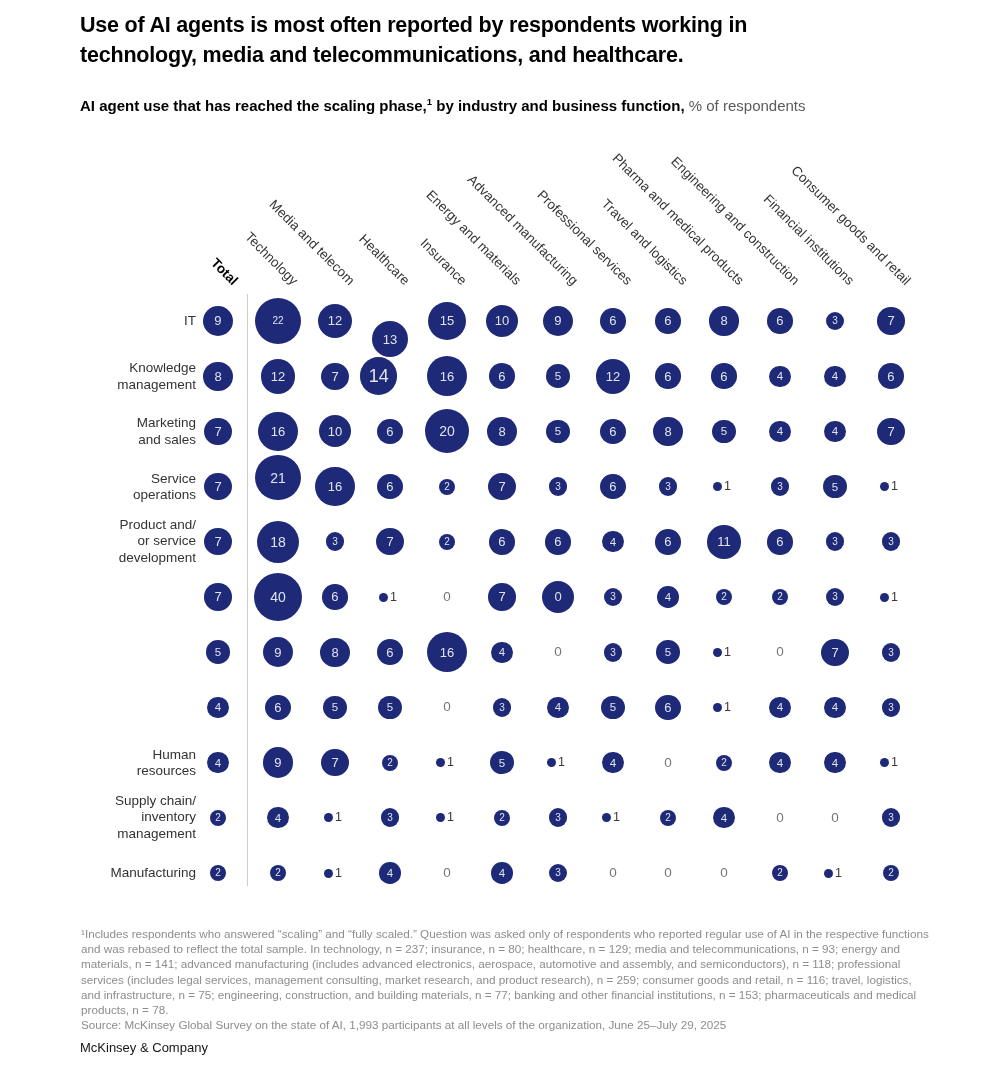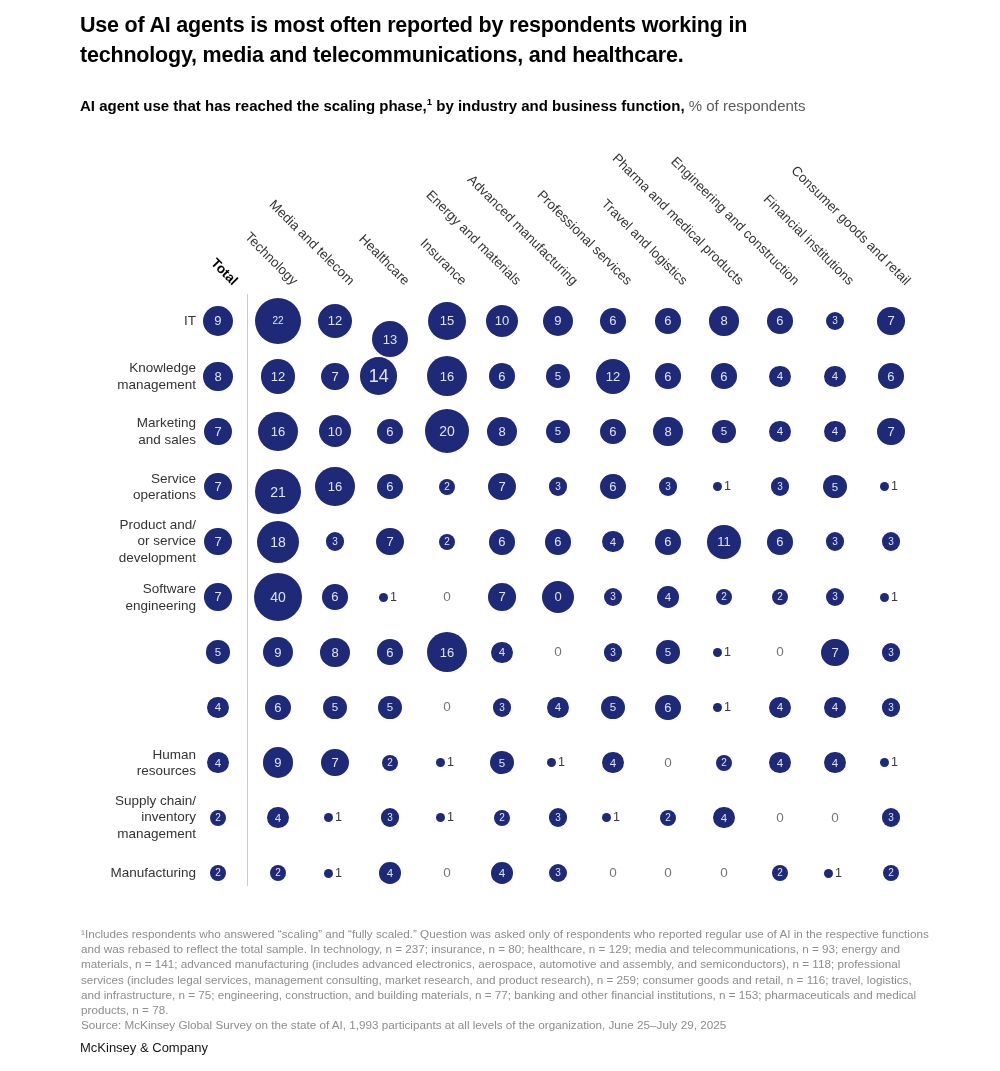--- a/index.html
+++ b/index.html
@@ -110,21 +110,21 @@
       <div class="bubble" style="left: 546.214px; top: 419.614px; width: 23.5718px; height: 23.5718px; font-size: 11.5px;">5</div>
       <div class="bubble" style="left: 600.232px; top: 418.632px; width: 25.5353px; height: 25.5353px; font-size: 13px;">6</div>
       <div class="bubble" style="left: 653.489px; top: 416.889px; width: 29.0215px; height: 29.0215px; font-size: 13px;">8</div>
       <div class="bubble" style="left: 712.214px; top: 419.614px; width: 23.5718px; height: 23.5718px; font-size: 11.5px;">5</div>
       <div class="bubble" style="left: 769.3px; top: 420.7px; width: 21.4px; height: 21.4px; font-size: 11.5px;">4</div>
       <div class="bubble" style="left: 824.3px; top: 420.7px; width: 21.4px; height: 21.4px; font-size: 11.5px;">4</div>
       <div class="bubble" style="left: 877.33px; top: 417.73px; width: 27.3409px; height: 27.3409px; font-size: 13px;">7</div>
       <div class="row-label" style="right: 804px; top: 486.6px;">Service
 operations</div>
       <div class="bubble" style="left: 204.33px; top: 472.93px; width: 27.3409px; height: 27.3409px; font-size: 13px;">7</div>
-      <div class="bubble" style="left: 255.42px; top: 469px; width: 45.1597px; height: 45.1597px; font-size: 14px;">21</div>
+      <div class="bubble" style="left: 255.42px; top: 455px; width: 45.1597px; height: 45.1597px; font-size: 14px;">21</div>
       <div class="bubble" style="left: 315.1px; top: 466.7px; width: 39.8px; height: 39.8px; font-size: 13px;">16</div>
       <div class="bubble" style="left: 377.232px; top: 473.832px; width: 25.5353px; height: 25.5353px; font-size: 13px;">6</div>
       <div class="bubble" style="left: 438.995px; top: 478.595px; width: 16.0108px; height: 16.0108px; font-size: 10px;">2</div>
       <div class="bubble" style="left: 488.33px; top: 472.93px; width: 27.3409px; height: 27.3409px; font-size: 13px;">7</div>
       <div class="bubble" style="left: 548.533px; top: 477.133px; width: 18.9349px; height: 18.9349px; font-size: 10px;">3</div>
       <div class="bubble" style="left: 600.232px; top: 473.832px; width: 25.5353px; height: 25.5353px; font-size: 13px;">6</div>
       <div class="bubble" style="left: 658.533px; top: 477.133px; width: 18.9349px; height: 18.9349px; font-size: 10px;">3</div>
       <div class="one-dot" style="left: 713px; top: 482.1px; width: 9px; height: 9px;"></div>
       <span class="one-label" style="left: 724px; top: 479.1px;">1</span>
       <div class="bubble" style="left: 770.533px; top: 477.133px; width: 18.9349px; height: 18.9349px; font-size: 10px;">3</div>
@@ -140,22 +140,20 @@
       <div class="bubble" style="left: 376.33px; top: 528.13px; width: 27.3409px; height: 27.3409px; font-size: 13px;">7</div>
       <div class="bubble" style="left: 438.995px; top: 533.795px; width: 16.0108px; height: 16.0108px; font-size: 10px;">2</div>
       <div class="bubble" style="left: 489.232px; top: 529.032px; width: 25.5353px; height: 25.5353px; font-size: 13px;">6</div>
       <div class="bubble" style="left: 545.232px; top: 529.032px; width: 25.5353px; height: 25.5353px; font-size: 13px;">6</div>
       <div class="bubble" style="left: 602.3px; top: 531.1px; width: 21.4px; height: 21.4px; font-size: 11.5px;">4</div>
       <div class="bubble" style="left: 655.232px; top: 529.032px; width: 25.5353px; height: 25.5353px; font-size: 13px;">6</div>
       <div class="bubble" style="left: 707.244px; top: 525.044px; width: 33.5129px; height: 33.5129px; font-size: 13px;">11</div>
       <div class="bubble" style="left: 767.232px; top: 529.032px; width: 25.5353px; height: 25.5353px; font-size: 13px;">6</div>
       <div class="bubble" style="left: 825.533px; top: 532.333px; width: 18.9349px; height: 18.9349px; font-size: 10px;">3</div>
       <div class="bubble" style="left: 881.533px; top: 532.333px; width: 18.9349px; height: 18.9349px; font-size: 10px;">3</div>
-      <div class="row-label" style="right: 804px; top: 597px;">Software
-engineering</div>
       <div class="bubble" style="left: 204.33px; top: 583.33px; width: 27.3409px; height: 27.3409px; font-size: 13px;">7</div>
       <div class="bubble" style="left: 253.965px; top: 572.965px; width: 48.0706px; height: 48.0706px; font-size: 14px;">40</div>
       <div class="bubble" style="left: 322.232px; top: 584.232px; width: 25.5353px; height: 25.5353px; font-size: 13px;">6</div>
       <div class="one-dot" style="left: 379px; top: 592.5px; width: 9px; height: 9px;"></div>
       <span class="one-label" style="left: 390px; top: 589.5px;">1</span>
       <span class="zero" style="left: 436px; top: 589px;">0</span>
       <div class="bubble" style="left: 488.33px; top: 583.33px; width: 27.3409px; height: 27.3409px; font-size: 13px;">7</div>
       <div class="bubble" style="left: 541.594px; top: 580.594px; width: 32.8114px; height: 32.8114px; font-size: 13px;">0</div>
       <div class="bubble" style="left: 603.533px; top: 587.533px; width: 18.9349px; height: 18.9349px; font-size: 10px;">3</div>
       <div class="bubble" style="left: 657.3px; top: 586.3px; width: 21.4px; height: 21.4px; font-size: 11.5px;">4</div>

